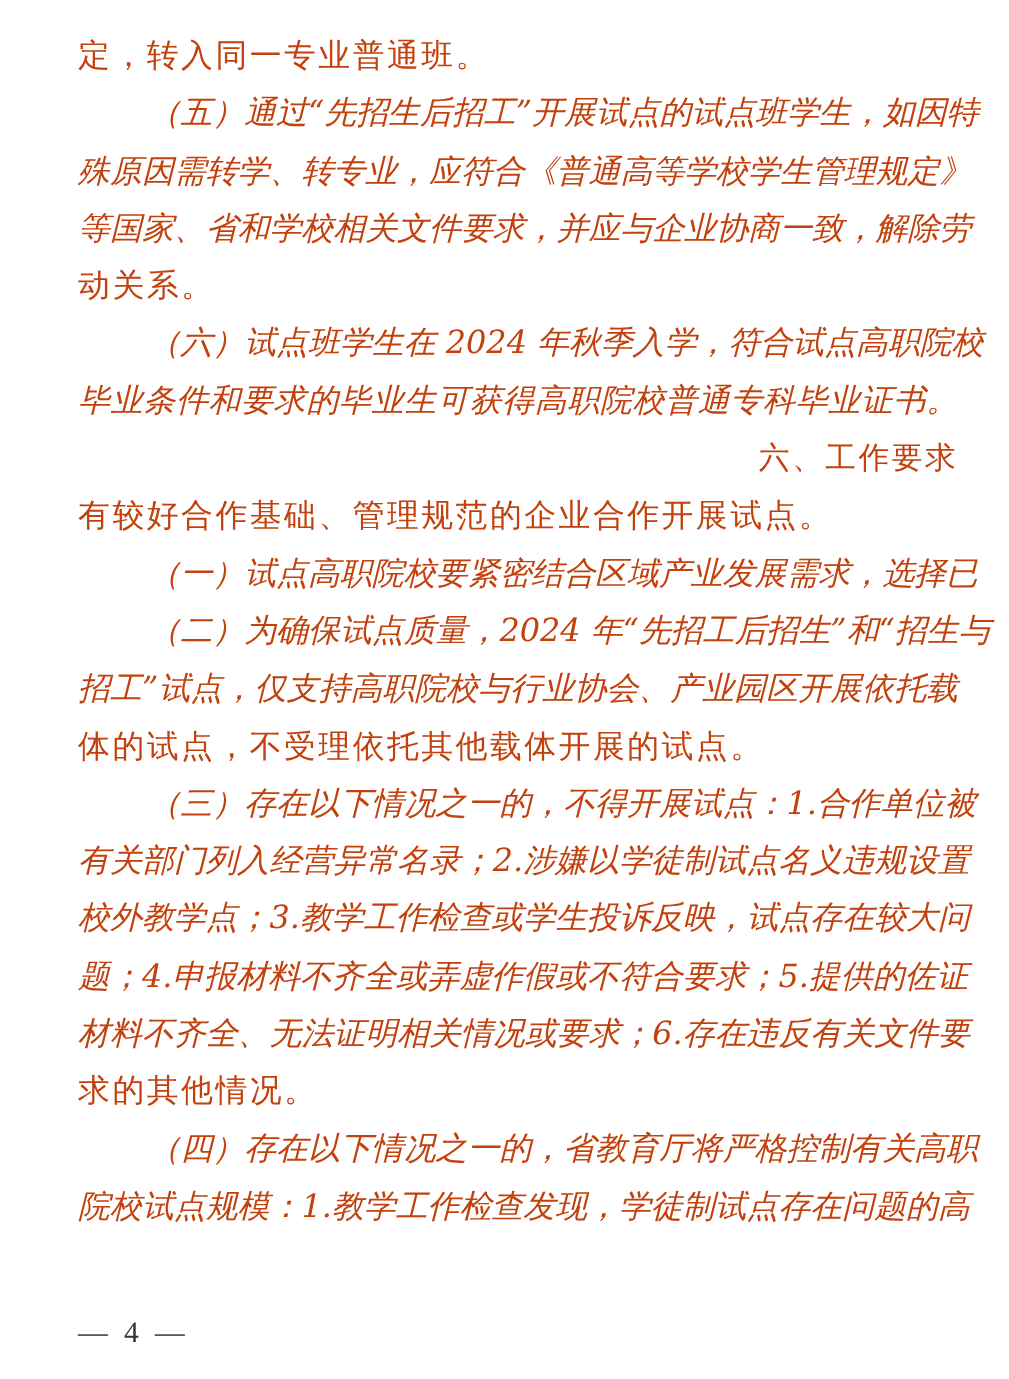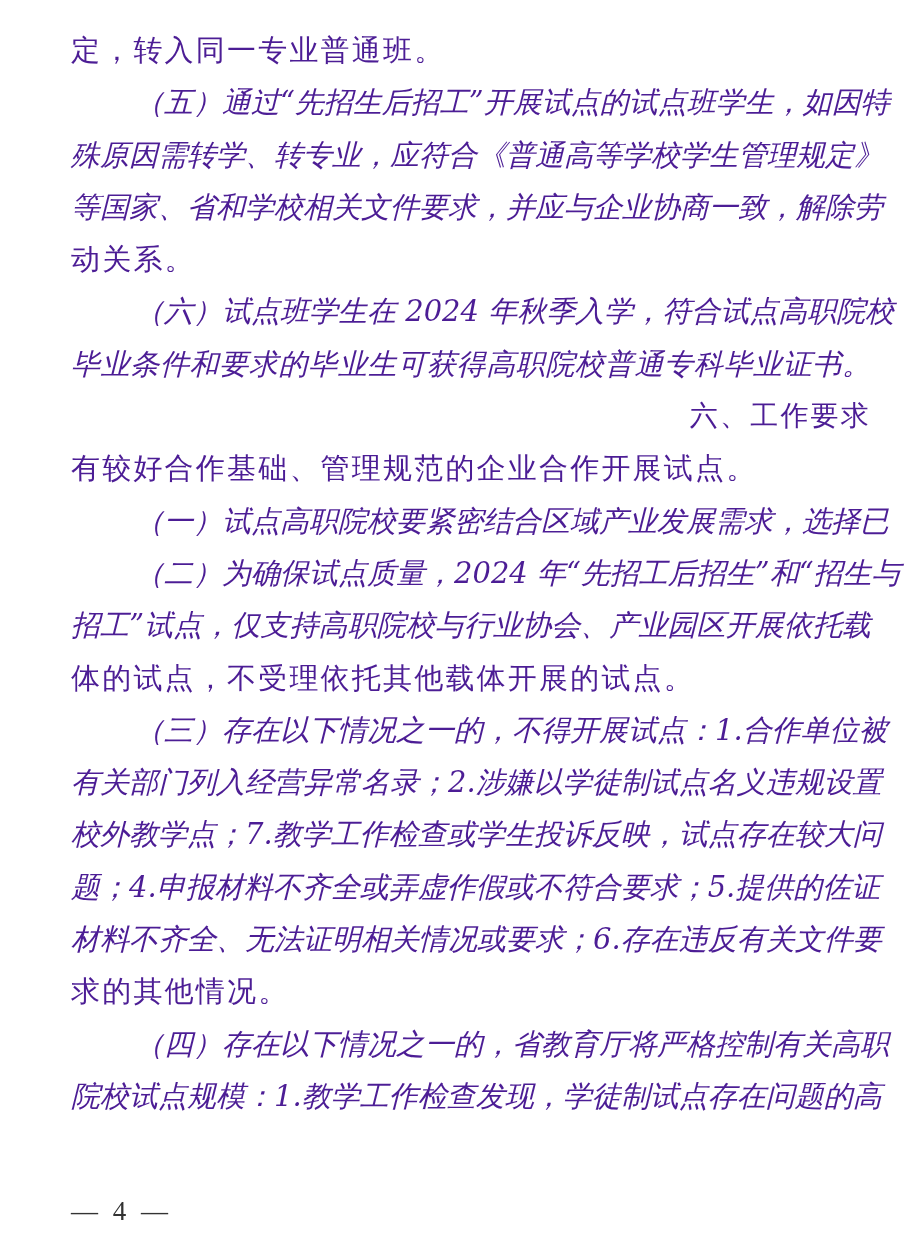--- a/index.html
+++ b/index.html
@@ -1,20 +1,20 @@
 <!DOCTYPE html>
 <html><head>
 <meta charset="utf-8">
 <style>
   html, body { margin:0; padding:0; background:#ffffff; }
   body { width:917px; height:1254px; position:relative; overflow:hidden; }
   .page { position:absolute; left:71px; top:24px; width:800px; }
   .line {
     font-family: "DejaVu Serif", "Liberation Serif", serif;
-    font-size:29px; color:#4c1d95;
+    font-size:29px; color:#c2410c;
     height:52.3px; line-height:52.3px; white-space:nowrap;
     letter-spacing:2.2px;
   }
   .line.justify { text-align:justify; text-align-last:justify; letter-spacing:0;font-style:italic; }
   .indent { padding-left:64px; }
   .heading { font-family: "DejaVu Sans", "Liberation Sans", sans-serif; font-size:28px;text-align:right; }
   .pageno {
     position:absolute; left:71px; top:1196px;
     font-family: "Liberation Serif", "DejaVu Serif", serif;
     font-size:27px; color:#333; letter-spacing:4px;
@@ -32,21 +32,21 @@
   <div class="line justify indent">（六）试点班学生在 2024 年秋季入学，符合试点高职院校</div>
   <div class="line justify">毕业条件和要求的毕业生可获得高职院校普通专科毕业证书。</div>
   <div class="line indent heading">六、工作要求</div>
   <div class="line">有较好合作基础、管理规范的企业合作开展试点。</div>
   <div class="line justify indent">（一）试点高职院校要紧密结合区域产业发展需求，选择已</div>
   <div class="line justify indent">（二）为确保试点质量，2024 年“先招工后招生”和“招生与</div>
   <div class="line justify">招工”试点，仅支持高职院校与行业协会、产业园区开展依托载</div>
   <div class="line">体的试点，不受理依托其他载体开展的试点。</div>
   <div class="line justify indent">（三）存在以下情况之一的，不得开展试点：1.合作单位被</div>
   <div class="line justify">有关部门列入经营异常名录；2.涉嫌以学徒制试点名义违规设置</div>
-  <div class="line justify">校外教学点；7.教学工作检查或学生投诉反映，试点存在较大问</div>
+  <div class="line justify">校外教学点；3.教学工作检查或学生投诉反映，试点存在较大问</div>
   <div class="line justify">题；4.申报材料不齐全或弄虚作假或不符合要求；5.提供的佐证</div>
   <div class="line justify">材料不齐全、无法证明相关情况或要求；6.存在违反有关文件要</div>
   <div class="line">求的其他情况。</div>
   <div class="line justify indent">（四）存在以下情况之一的，省教育厅将严格控制有关高职</div>
   <div class="line justify">院校试点规模：1.教学工作检查发现，学徒制试点存在问题的高</div>
 </div>
 
 <div class="pageno">— 4 —</div>
 
 </body></html>

